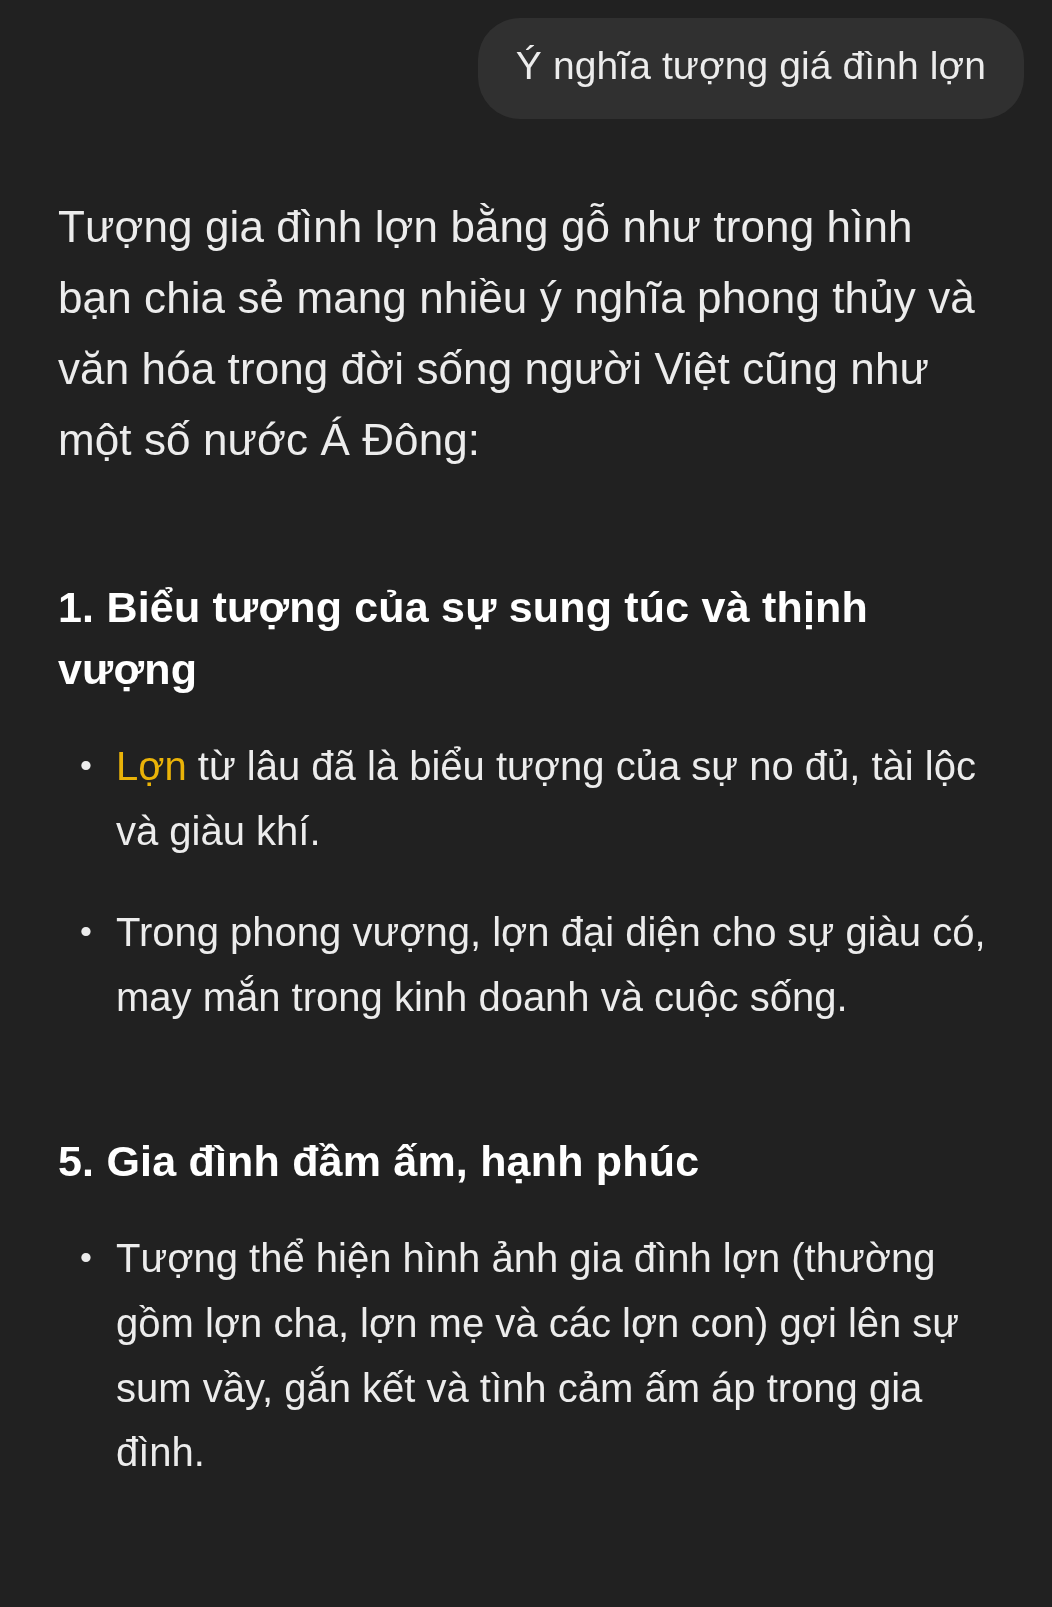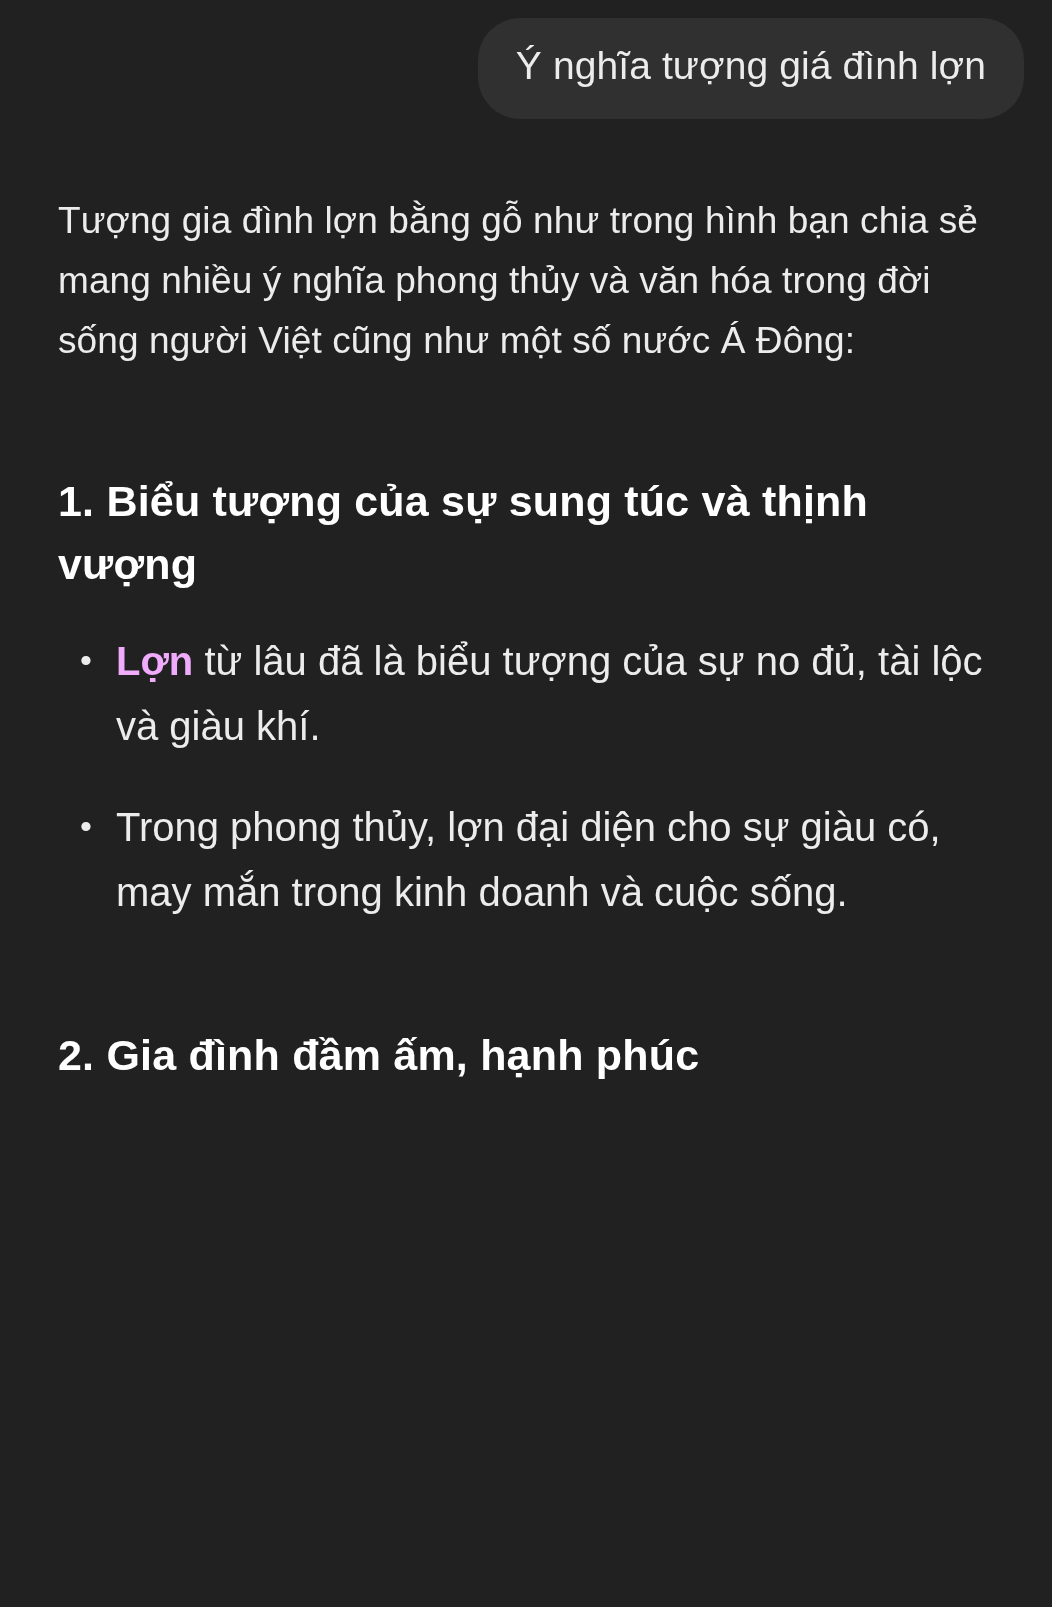--- a/index.html
+++ b/index.html
@@ -41,21 +41,21 @@
     letter-spacing: 0.1px;
     text-align: right;
   }
 
   
   .assistant {
     padding: 30px 58px 0 58px;
     box-sizing: border-box;
   }
   .para {
-    font-size: 37px;
+    font-size: 44px;
     line-height: 1.62;
     color: #ececec;
     margin: 40px 0 0 0;
     letter-spacing: 0.1px;
   }
   .para.first { margin-top: 42px; }
 
   h2.section {
     font-size: 43px;
     line-height: 1.45;
@@ -81,42 +81,45 @@
   ul.bullets li:last-child { margin-bottom: 0; }
   ul.bullets li::before {
     content: "•";
     position: absolute;
     left: 22px;
     top: 0;
     font-size: 34px;
     line-height: 1.85;
     color: #ececec;
   }
-  .b { font-weight: 700; color: #f0abfc; }
+  .b { font-weight: 400; color: #eab308; }
 
   .spacer-lg { height: 40px; }
 </style>
 </head>
 <body>
 
 <div class="chat">
 
   <div class="user-row">
     <div class="user-bubble">Ý nghĩa tượng giá đình lợn</div>
   </div>
 
   <div class="assistant">
 
     <p class="para first">Tượng gia đình lợn bằng gỗ như trong hình bạn chia sẻ mang nhiều ý nghĩa phong thủy và văn hóa trong đời sống người Việt cũng như một số nước Á Đông:</p>
 
     <h2 class="section">1. Biểu tượng của sự sung túc và thịnh vượng</h2>
 
     <ul class="bullets">
       <li><span class="b">Lợn</span><span> từ lâu đã là biểu tượng của sự no đủ, tài lộc và giàu khí.</span></li>
-      <li><span>Trong phong thủy, lợn đại diện cho sự giàu có, may mắn trong kinh doanh và cuộc sống.</span></li>
+      <li><span>Trong phong vượng, lợn đại diện cho sự giàu có, may mắn trong kinh doanh và cuộc sống.</span></li>
     </ul>
 
-    <h2 class="section">2. Gia đình đầm ấm, hạnh phúc</h2>
+    <h2 class="section">5. Gia đình đầm ấm, hạnh phúc</h2>
 
+    <ul class="bullets">
+      <li><span>Tượng thể hiện hình ảnh gia đình lợn (thường gồm lợn cha, lợn mẹ và các lợn con) gợi lên sự sum vầy, gắn kết và tình cảm ấm áp trong gia đình.</span></li>
+    </ul>
 
     <div class="spacer-lg"></div>
   </div>
 </div>
 
 </body></html>

